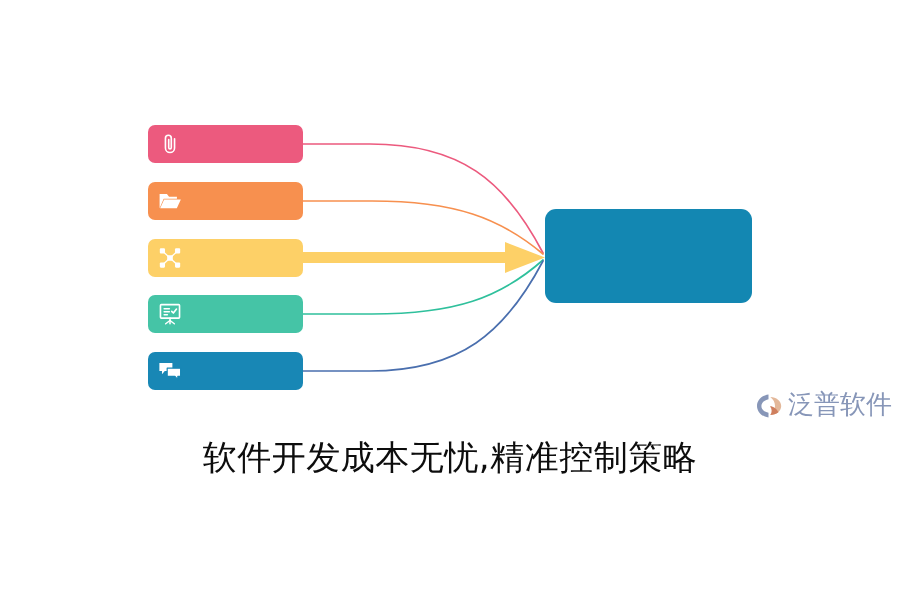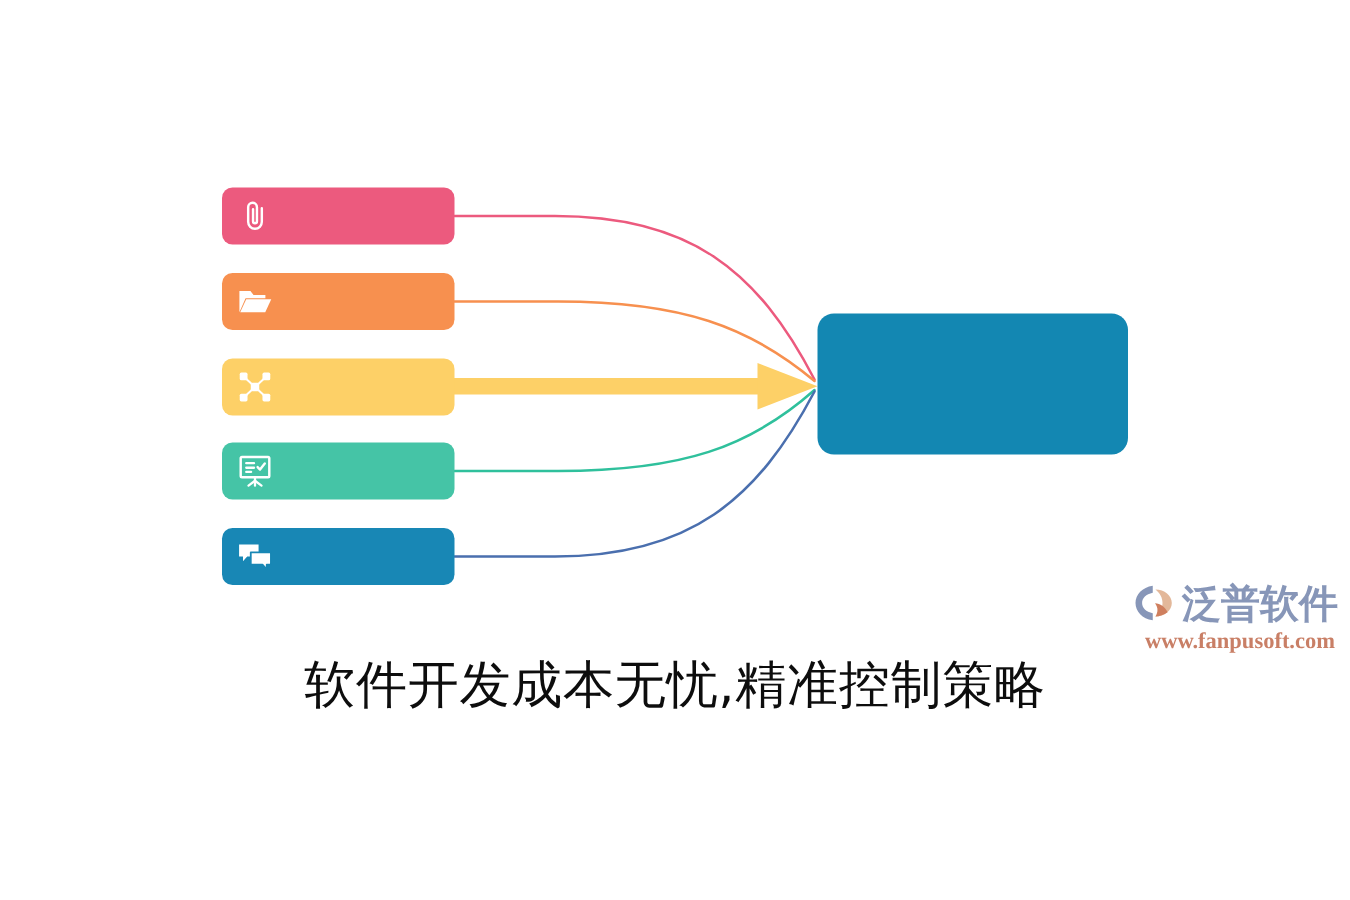--- a/index.html
+++ b/index.html
@@ -111,24 +111,23 @@
   
   #logo-block {
     position: absolute;
     right: 8px;
     bottom: 8px;
     width: 150px;
     height: 66px;
   }
   #logo-row {
     display: flex;
-    align-items: center;
+    align-items: flex-end;
     justify-content: flex-end;
     height: 40px;
-    font-weight: bold;
   }
   #logo-mark {
     width: 32px;
     height: 32px;
     flex: 0 0 auto;
     display: block;
   }
   #logo-name {
     font-size: 26px;
     color: #8796B8;
@@ -240,16 +239,15 @@
 
   <div id="logo-block">
     <div id="logo-row">
       <svg id="logo-mark" viewBox="0 0 32 32">
         <path d="M14.5 4.5 C7.5 5.5 3.0 10.5 3.0 16.0 C3.0 21.6 7.5 26.6 14.5 27.5 L14.5 22.8 C10.0 21.9 7.4 19.2 7.4 16.0 C7.4 12.9 10.0 10.1 14.5 9.2 Z" fill="#8796B8"></path>
         <path d="M16.3 7.0 C22.4 7.0 27.2 11.0 27.2 16.0 C27.2 21.0 22.4 25.0 16.3 25.0 C19.4 22.6 21.0 19.5 21.0 16.0 C21.0 12.5 19.4 9.4 16.3 7.0 Z" fill="#E3B89A"></path>
         <path d="M16.0 16.2 C19.5 16.2 22.6 18.6 24.4 22.2 C21.9 24.0 19.1 25.0 16.3 25.0 C18.0 22.3 18.3 19.2 16.0 16.2 Z" fill="#CF7F5E"></path>
       </svg>
       <span id="logo-name">泛普软件</span>
     </div>
-    <div id="logo-url">www.fanpusoft.com</div>
   </div>
 
 </div>
 
 </body></html>

